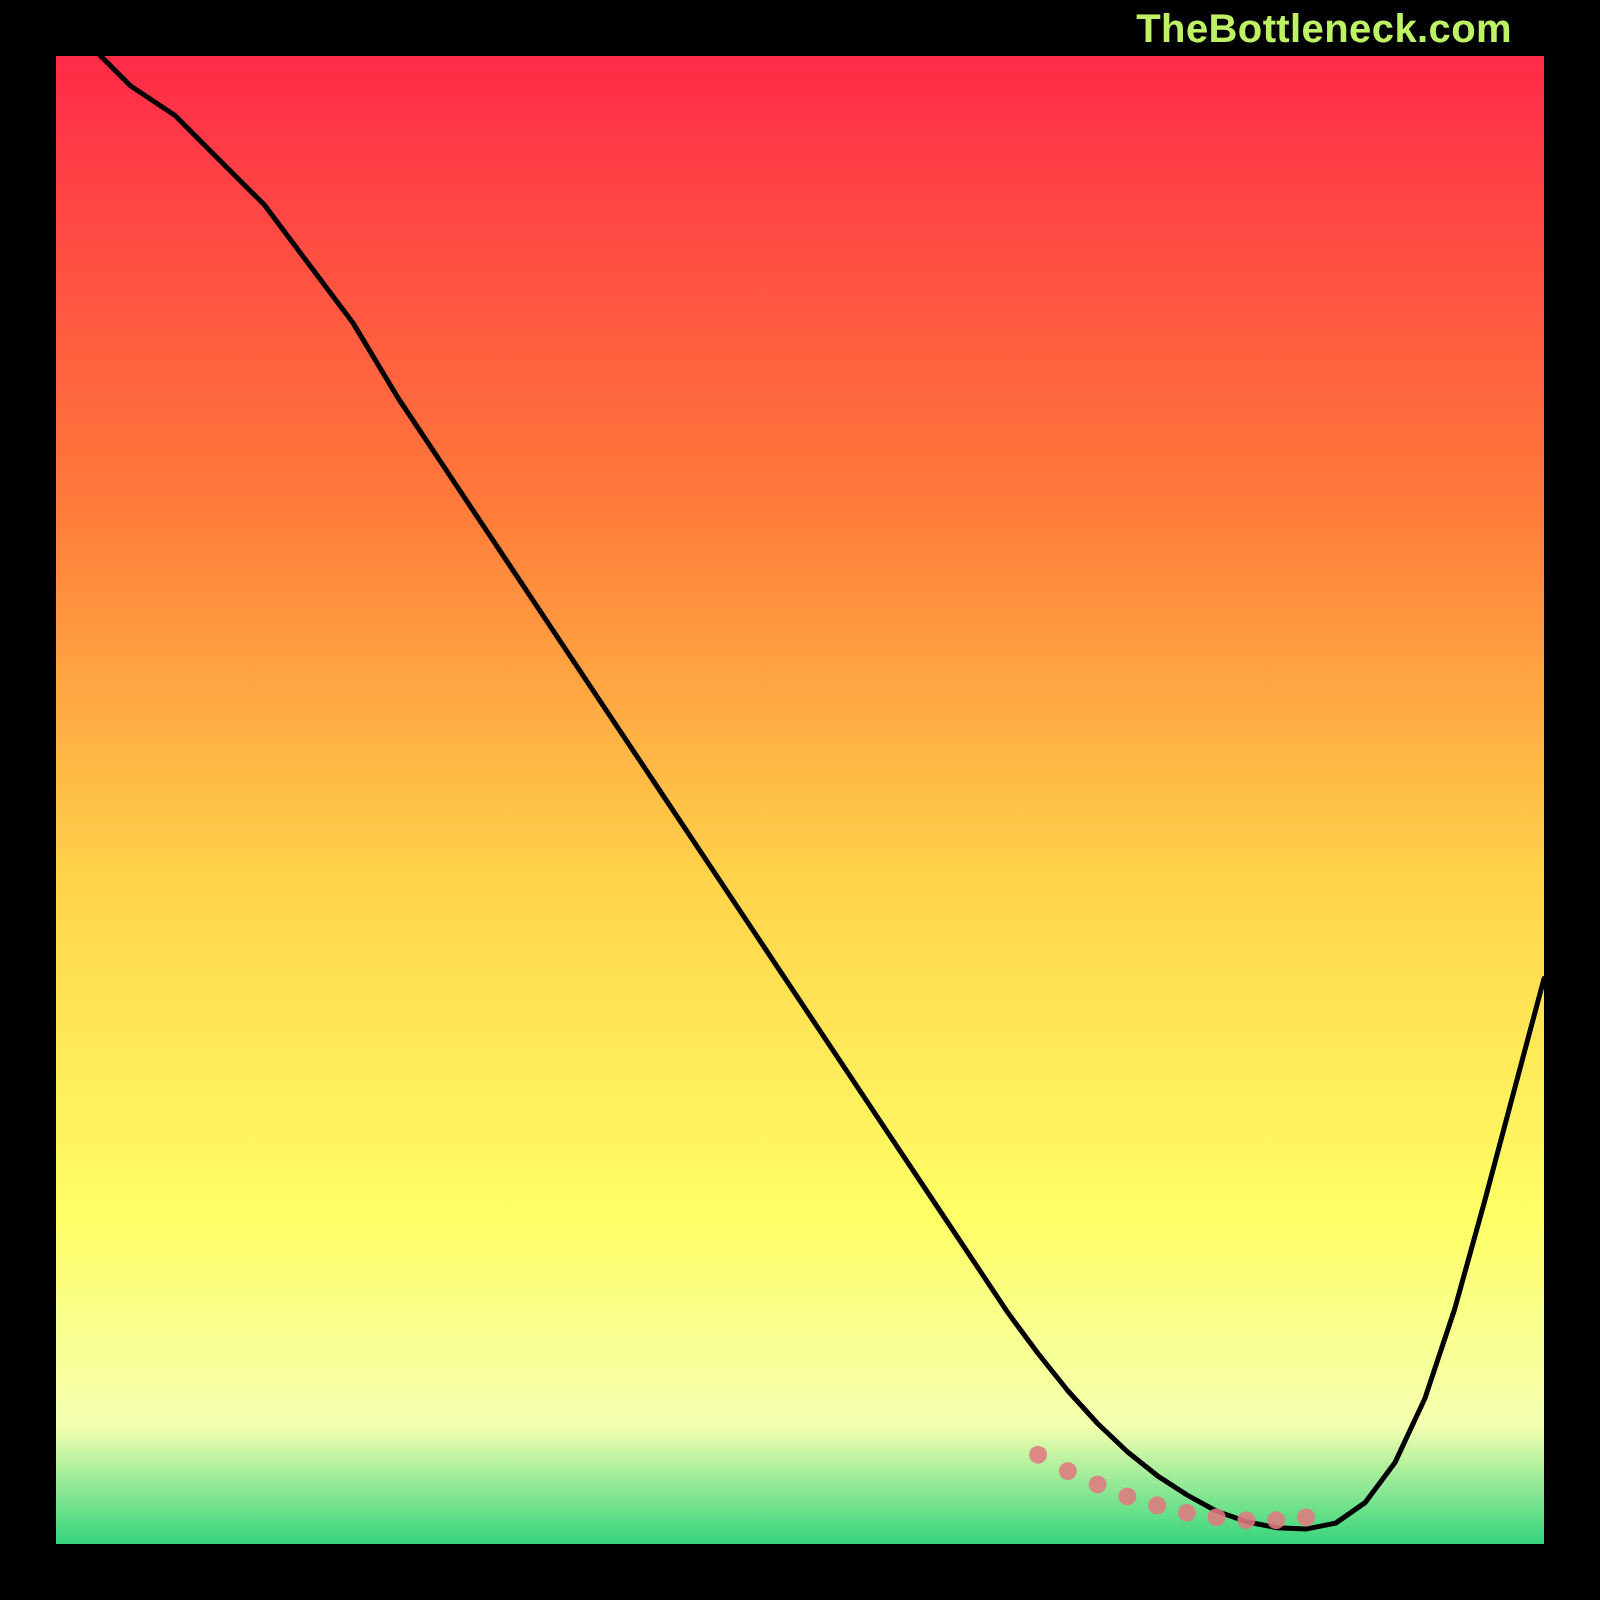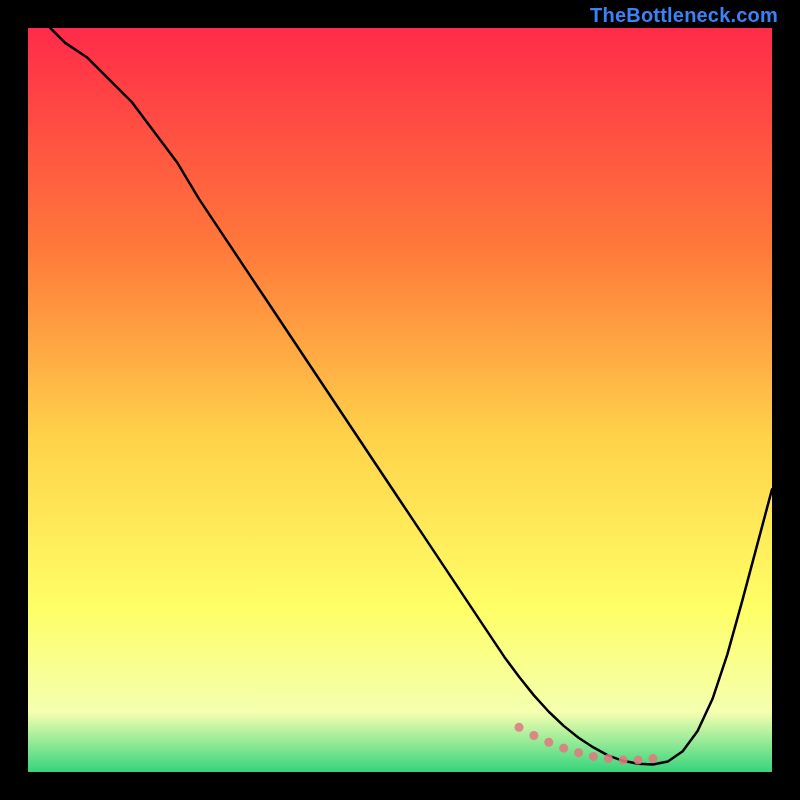--- a/index.html
+++ b/index.html
@@ -5,25 +5,25 @@
   * { margin: 0; padding: 0; box-sizing: border-box; }
   html, body { width: 800px; height: 800px; background: #000; overflow: hidden; }
   .wrap { position: relative; width: 800px; height: 800px; background: #000; }
   .plot {
     position: absolute;
     left: 28px; top: 28px;
     width: 744px; height: 744px;
   }
   .watermark {
     position: absolute;
-    top: 4px; right: 22px;
+    top: 4px; right: 44px;
     font-family: Arial, Helvetica, sans-serif;
     font-size: 20px;
     font-weight: 600;
-    color: #3b82f6;
+    color: #bef264;
     letter-spacing: 0.2px;
   }
   svg { display: block; }
 </style>
 </head>
 <body>
 <div class="wrap">
 
   <div class="watermark">TheBottleneck.com</div>
 

